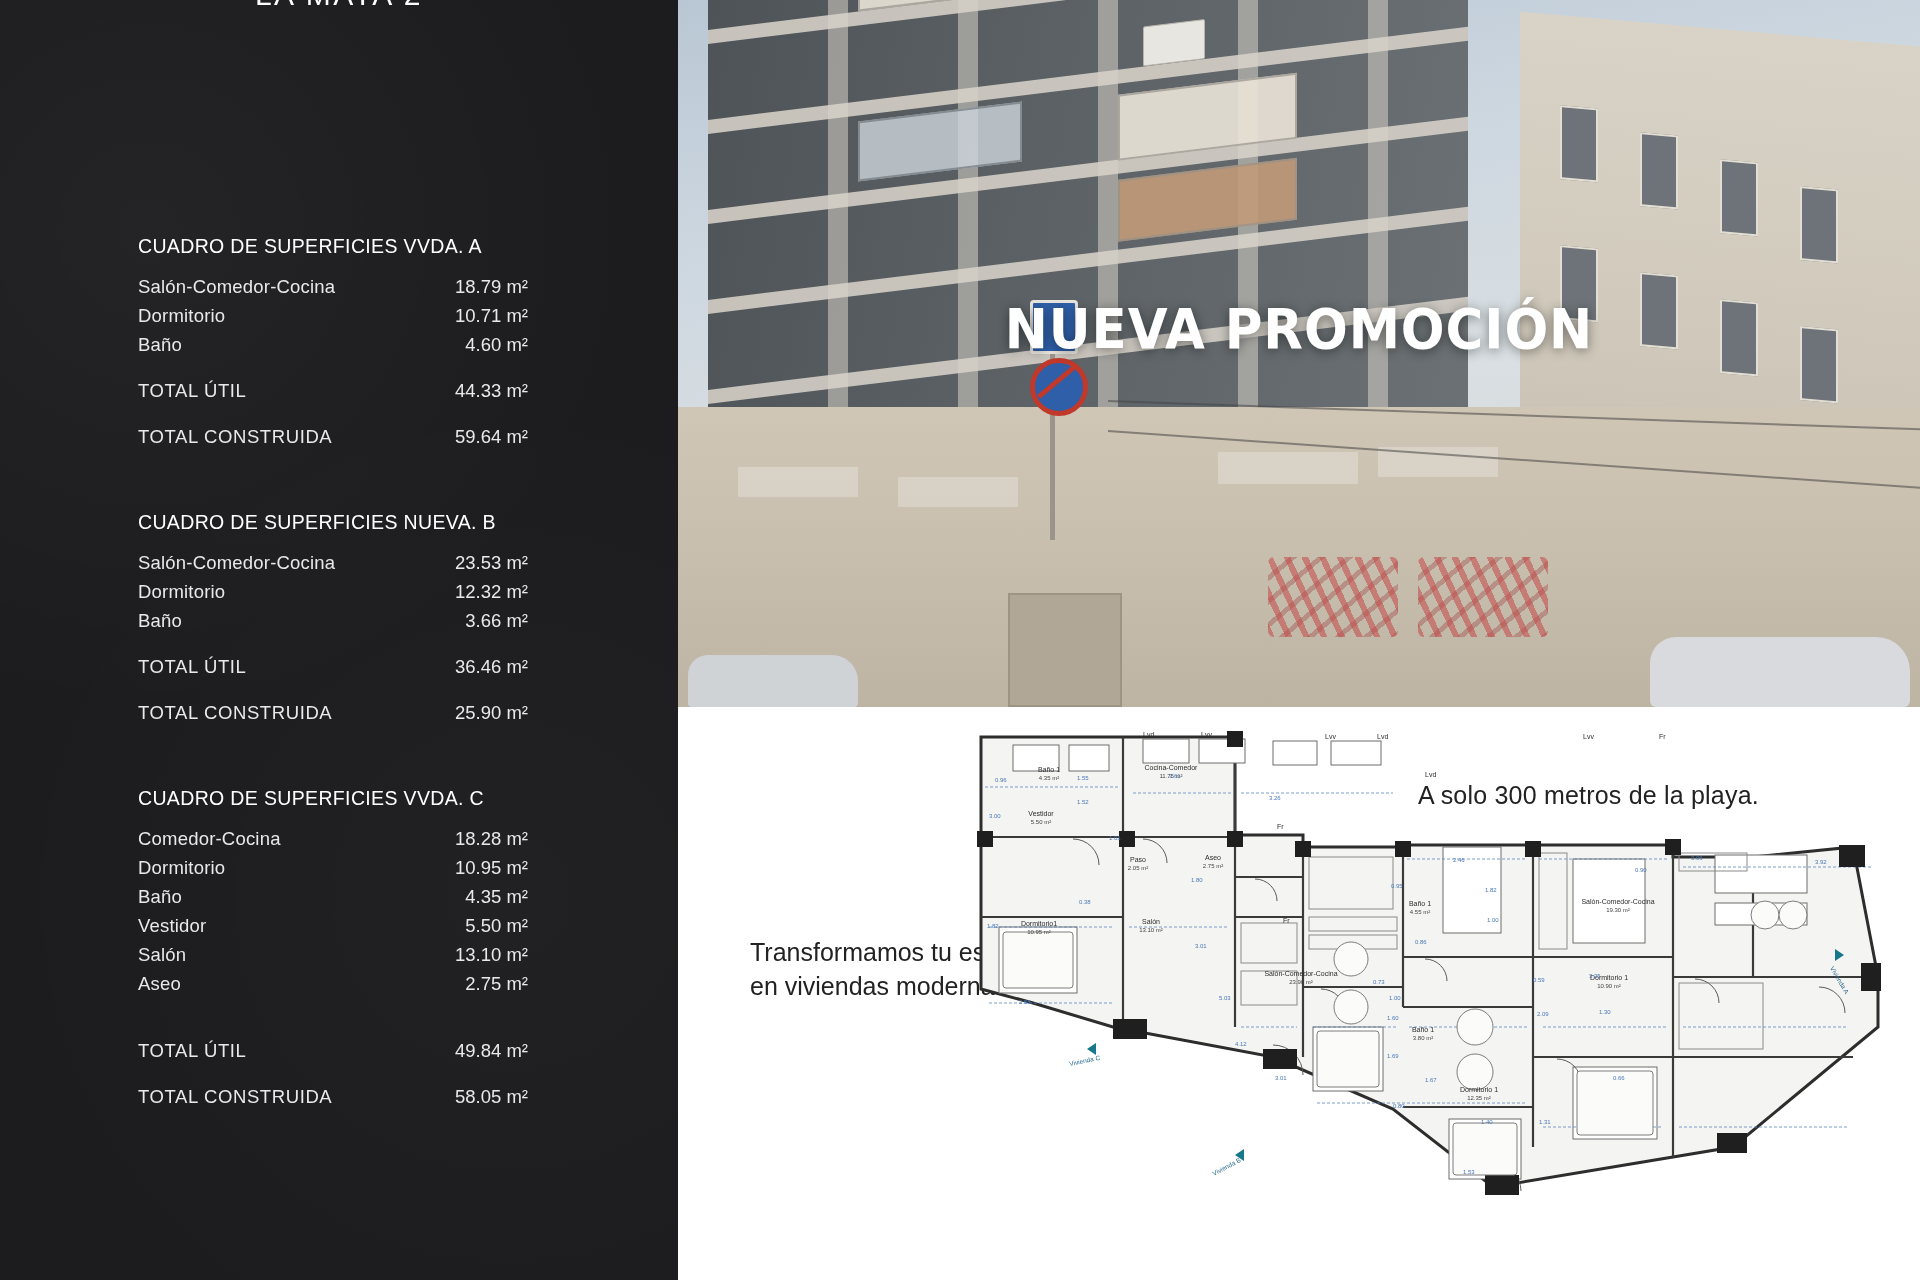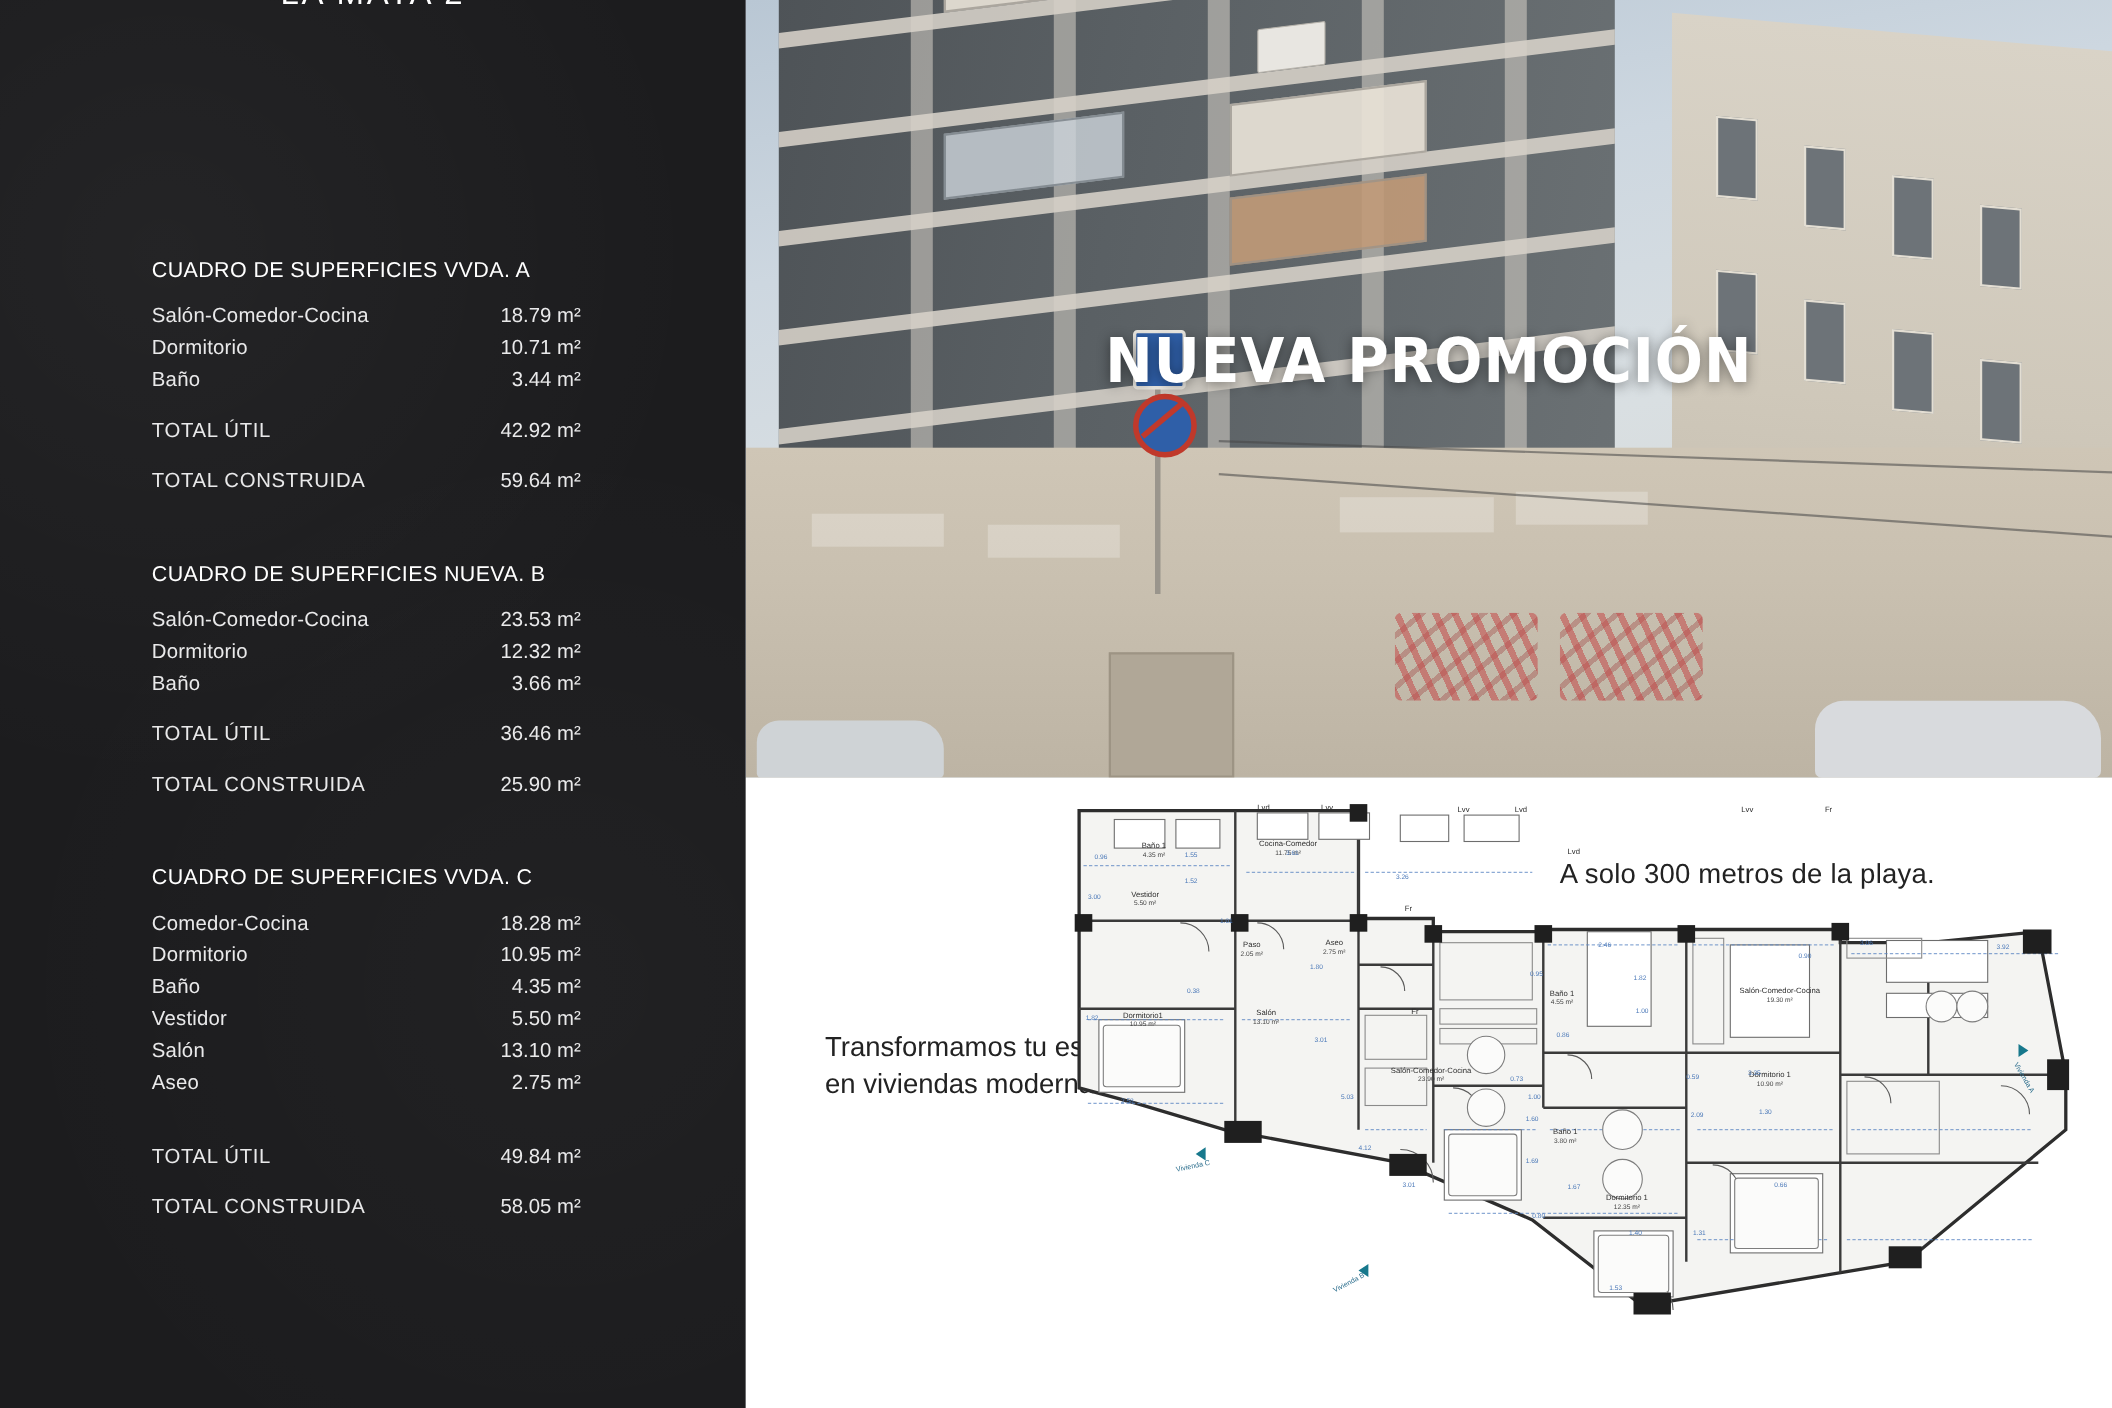--- a/index.html
+++ b/index.html
@@ -352,25 +352,25 @@
         <div class="row">
           <span class="label">Salón-Comedor-Cocina</span>
           <span class="value">18.79 m²</span>
         </div>
         <div class="row">
           <span class="label">Dormitorio</span>
           <span class="value">10.71 m²</span>
         </div>
         <div class="row">
           <span class="label">Baño</span>
-          <span class="value">3.44 m²</span>
+          <span class="value">4.60 m²</span>
         </div>
         <div class="row total">
           <span class="label">TOTAL ÚTIL</span>
-          <span class="value">42.92 m²</span>
+          <span class="value">44.33 m²</span>
         </div>
         <div class="row total">
           <span class="label">TOTAL CONSTRUIDA</span>
           <span class="value">59.64 m²</span>
         </div>
       </div>
 
       <div class="table-block">
         <div class="table-heading">CUADRO DE SUPERFICIES NUEVA. B</div>
         <div class="row">

